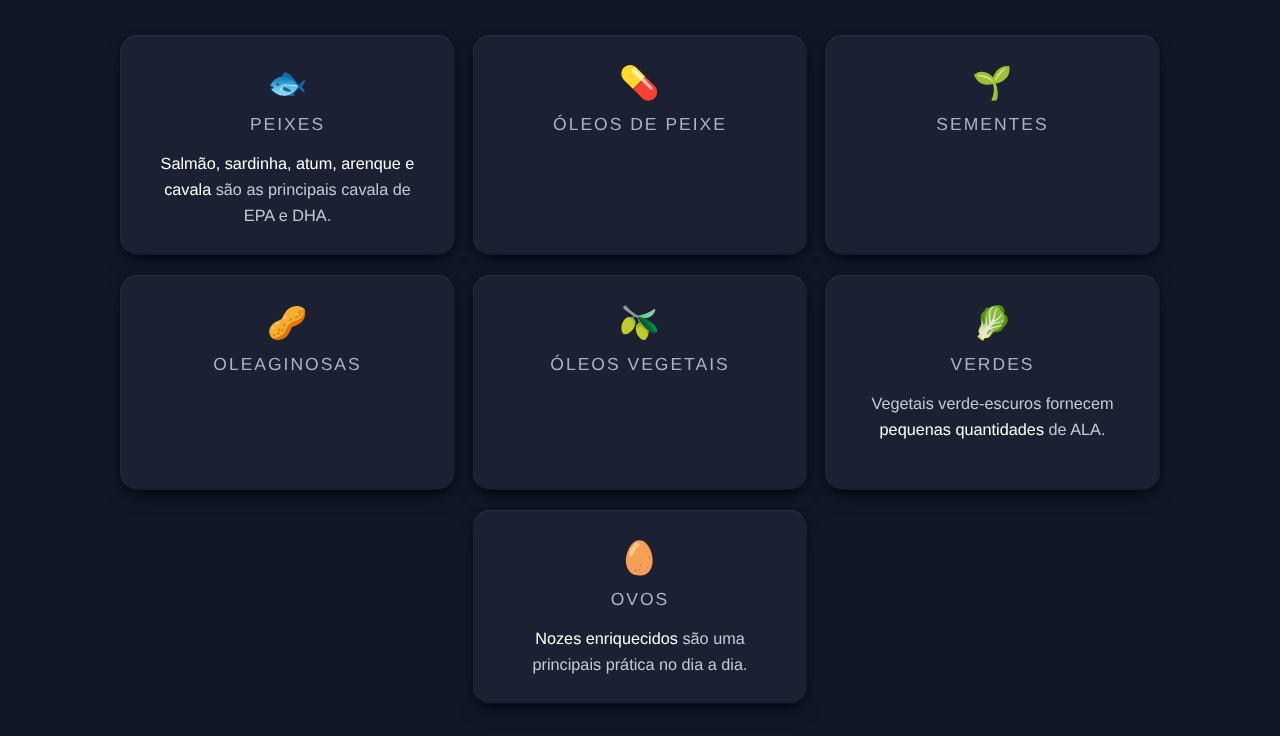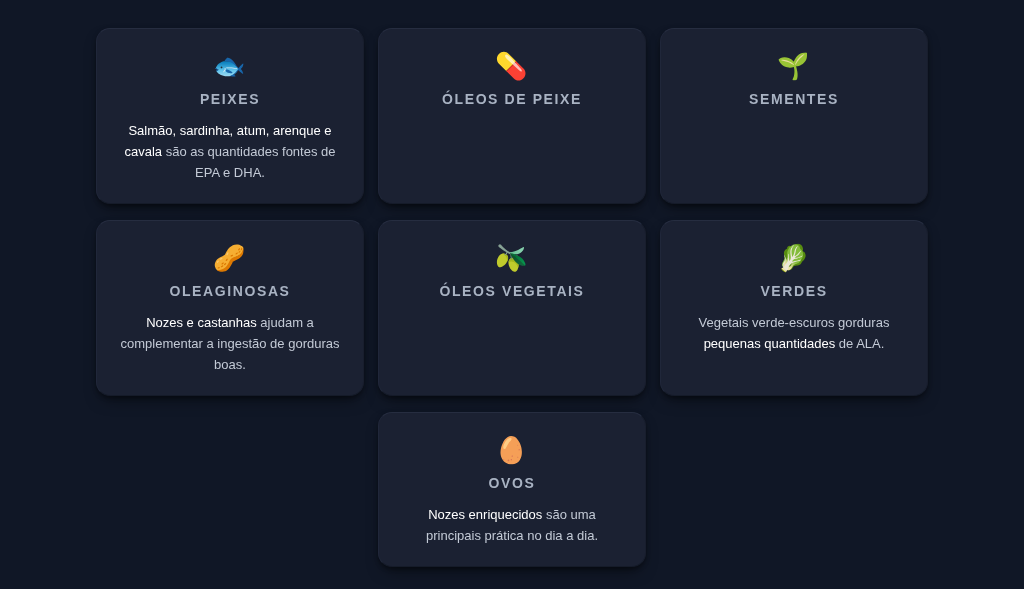--- a/index.html
+++ b/index.html
@@ -64,21 +64,21 @@
     height: 30px;
     display: flex;
     align-items: center;
     justify-content: center;
     margin-bottom: 10px;
     filter: saturate(1.05);
   }
 
   .card-title {
     font-size: 14px;
-    font-weight: bold;
+    font-weight: normal;
     letter-spacing: 1.6px;
     color: #a9b3c3;
     margin-bottom: 13px;
     text-transform: uppercase;
   }
 
   .card-text {
     font-size: 13px;
     line-height: 1.62;
     color: #c3cad6;
@@ -91,43 +91,42 @@
   }
 </style>
 </head>
 <body>
 
 <div class="board">
   <div class="grid">
       <div class="card">
         <div class="card-icon">🐟</div>
         <div class="card-title">PEIXES</div>
-        <div class="card-text"><b>Salmão, sardinha, atum, arenque e cavala</b><span> são as quantidades fontes de EPA e DHA.</span></div>
+        <div class="card-text"><b>Salmão, sardinha, atum, arenque e cavala</b><span> são as principais cavala de EPA e DHA.</span></div>
       </div>
       <div class="card">
         <div class="card-icon">💊</div>
         <div class="card-title">ÓLEOS DE PEIXE</div>
       </div>
       <div class="card">
         <div class="card-icon">🌱</div>
         <div class="card-title">SEMENTES</div>
       </div>
       <div class="card">
         <div class="card-icon">🥜</div>
         <div class="card-title">OLEAGINOSAS</div>
-        <div class="card-text"><b>Nozes e castanhas</b><span> ajudam a complementar a ingestão de gorduras boas.</span></div>
       </div>
       <div class="card">
         <div class="card-icon">🫒</div>
         <div class="card-title">ÓLEOS VEGETAIS</div>
       </div>
       <div class="card">
         <div class="card-icon">🥬</div>
         <div class="card-title">VERDES</div>
-        <div class="card-text"><span>Vegetais verde-escuros gorduras </span><b>pequenas quantidades</b><span> de ALA.</span></div>
+        <div class="card-text"><span>Vegetais verde-escuros fornecem </span><b>pequenas quantidades</b><span> de ALA.</span></div>
       </div>
       <div class="card is-solo">
         <div class="card-icon">🥚</div>
         <div class="card-title">OVOS</div>
         <div class="card-text"><b>Nozes enriquecidos</b><span> são uma principais prática no dia a dia.</span></div>
       </div>
     </div>
 </div>
 
 </body></html>

